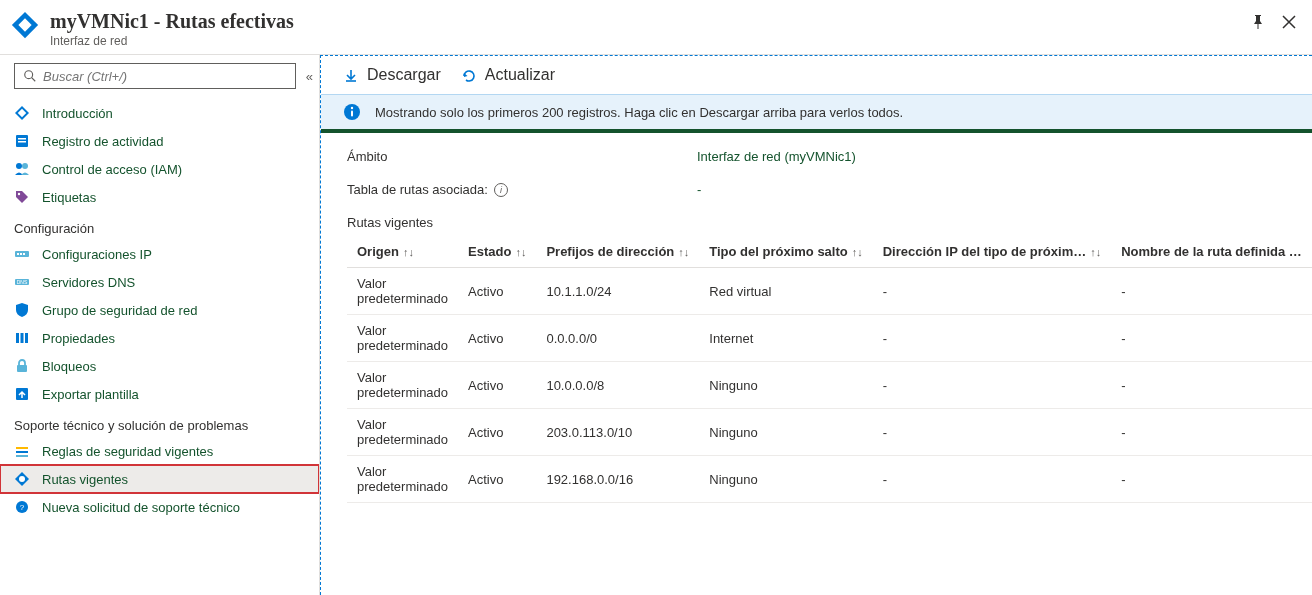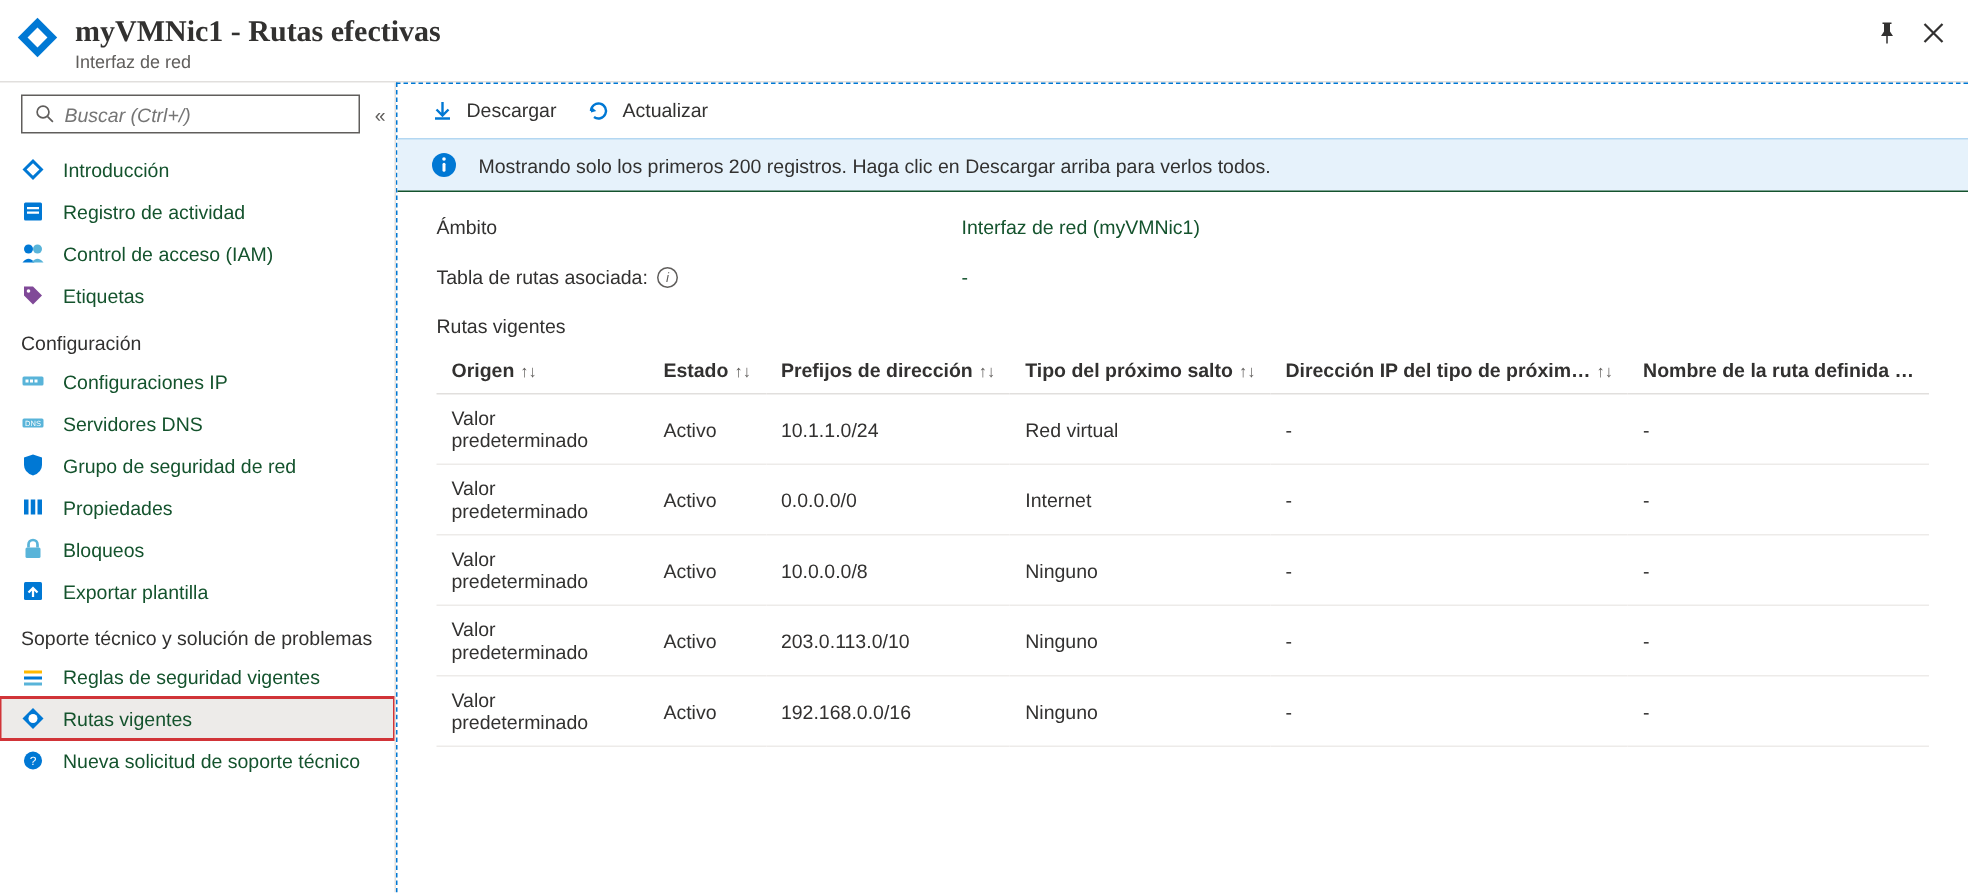--- a/index.html
+++ b/index.html
@@ -8,38 +8,38 @@
   .header { display: flex; align-items: flex-start; padding: 10px 16px 6px 10px; border-bottom: 1px solid #e1dfdd; }
   .header-icon { width: 30px; height: 30px; margin-right: 10px; flex-shrink: 0; }
   .header-titlewrap { flex: 1; display: flex; flex-direction: column; }
   .header-title { font-size: 20px; font-weight: 600; color: #323130; font-family: Liberation Serif, serif; }
   .header-subtitle { font-size: 12px; color: #605e5c; margin-top: 1px; }
   .header-actions { display: flex; gap: 16px; align-items: center; margin-top: 4px; }
   .header-actions span { font-size: 16px; color: #323130; cursor: pointer; }
 
   .body { flex: 1; display: flex; min-height: 0; }
 
-  .sidebar { width: 264px; border-right: 1px solid #e1dfdd; display: flex; flex-direction: column; padding-top: 8px; overflow-y: auto; }
+  .sidebar { width: 320px; border-right: 1px solid #e1dfdd; display: flex; flex-direction: column; padding-top: 8px; overflow-y: auto; }
   .search-row { display: flex; align-items: center; padding: 0 10px 10px 14px; }
   .search-input { flex: 1; display: flex; align-items: center; border: 1px solid #605e5c; height: 26px; padding: 0 8px; background: #fff; }
   .search-input input { border: none; outline: none; flex: 1; font-size: 13px; font-style: italic; color: #605e5c; background: transparent; }
   .collapse-chevrons { margin-left: 10px; font-size: 13px; color: #605e5c; cursor: pointer; letter-spacing: -4px; }
 
   .nav-item { display: flex; align-items: center; padding: 6px 14px; cursor: pointer; gap: 12px; font-size: 13px; color: #14532d; }
   .nav-item.active { background: #edebe9; }
   .nav-item.highlighted { outline: 2px solid #d13438; outline-offset: -1px; }
   .nav-item .ic { width: 16px; height: 16px; flex-shrink: 0; }
   .nav-section { padding: 10px 14px 4px 14px; font-size: 13px; color: #323130; font-weight: 400; }
 
   .main { flex: 1; display: flex; flex-direction: column; min-width: 0; border-top: 1px dashed #0078d4; }
   .toolbar { display: flex; align-items: center; gap: 20px; padding: 10px 22px; }
-  .toolbar-btn { display: flex; align-items: flex-start; gap: 8px; color: #323130; font-size: 13px; cursor: pointer; }
+  .toolbar-btn { display: flex; align-items: flex-end; gap: 8px; color: #323130; font-size: 16px; cursor: pointer; }
   .toolbar-btn .ic { width: 16px; height: 16px; }
 
-  .info-bar { display: flex; align-items: center; gap: 14px; background: #e6f2fb; border-top: 1px solid #b3d7f2; border-bottom: 1px solid #14532d; padding: 8px 22px; font-size: 13px; color: #323130; }
+  .info-bar { display: flex; align-items: center; gap: 14px; background: #e6f2fb; border-top: 1px solid #b3d7f2; border-bottom: 4px solid #14532d; padding: 8px 22px; font-size: 13px; color: #323130; }
   .info-bar .ic { width: 18px; height: 18px; flex-shrink:0; }
 
   .content { padding: 16px 26px; }
   .scope-row { display: flex; gap: 40px; margin-bottom: 18px; font-size: 13px; }
   .scope-row .label { width: 310px; color: #323130; display:flex; align-items:center; gap:6px; }
   .scope-row .value { color: #14532d; }
   .section-title { font-size: 13px; margin: 10px 0 6px 0; color: #323130; }
 
   table.routes { width: 100%; border-collapse: collapse; margin-top: 4px; }
   table.routes th { text-align: left; font-weight: 600; font-size: 13px; padding: 8px 10px; border-bottom: 1px solid #e1dfdd; color: #323130; white-space: nowrap; }

